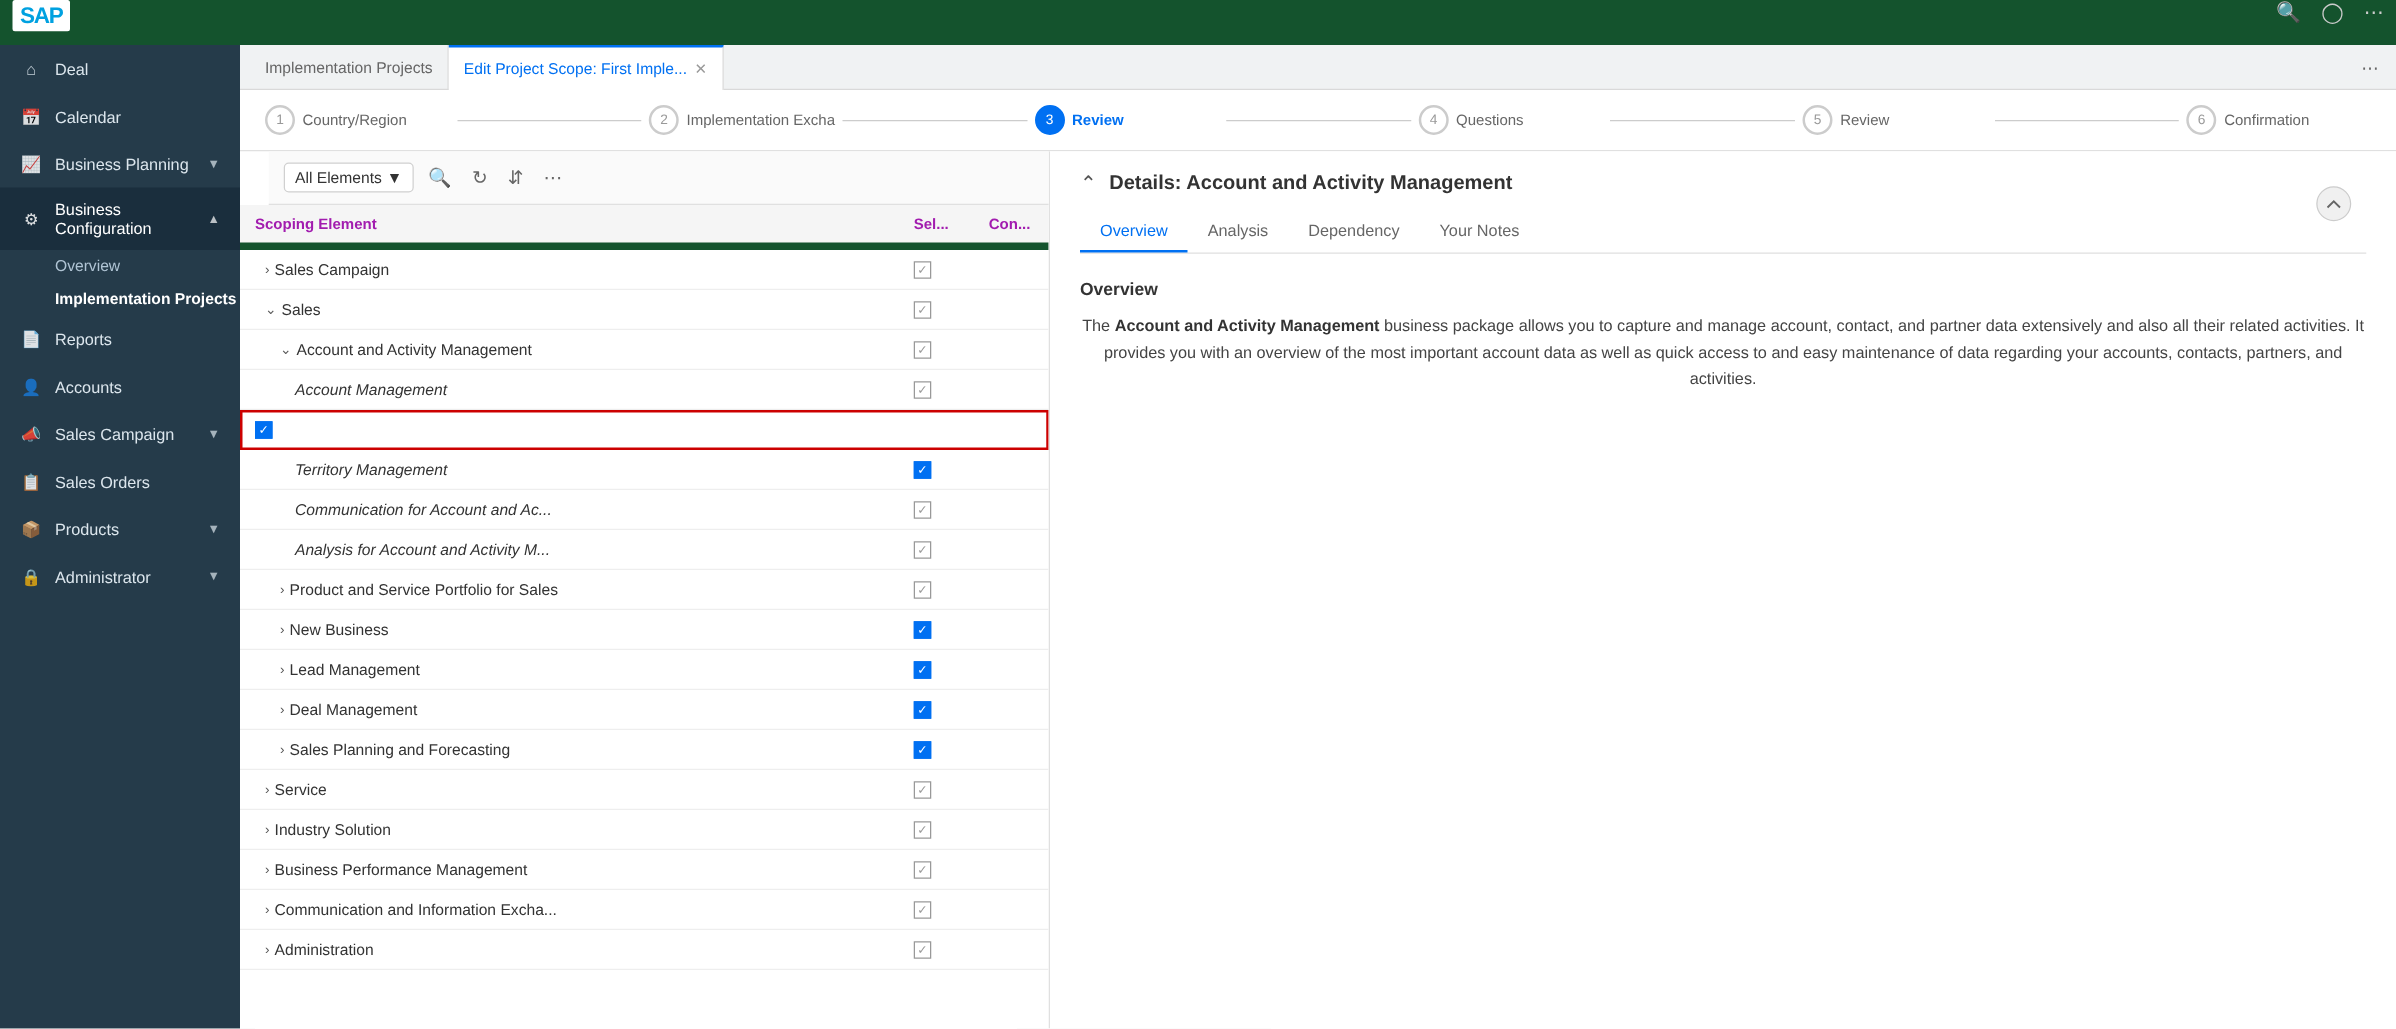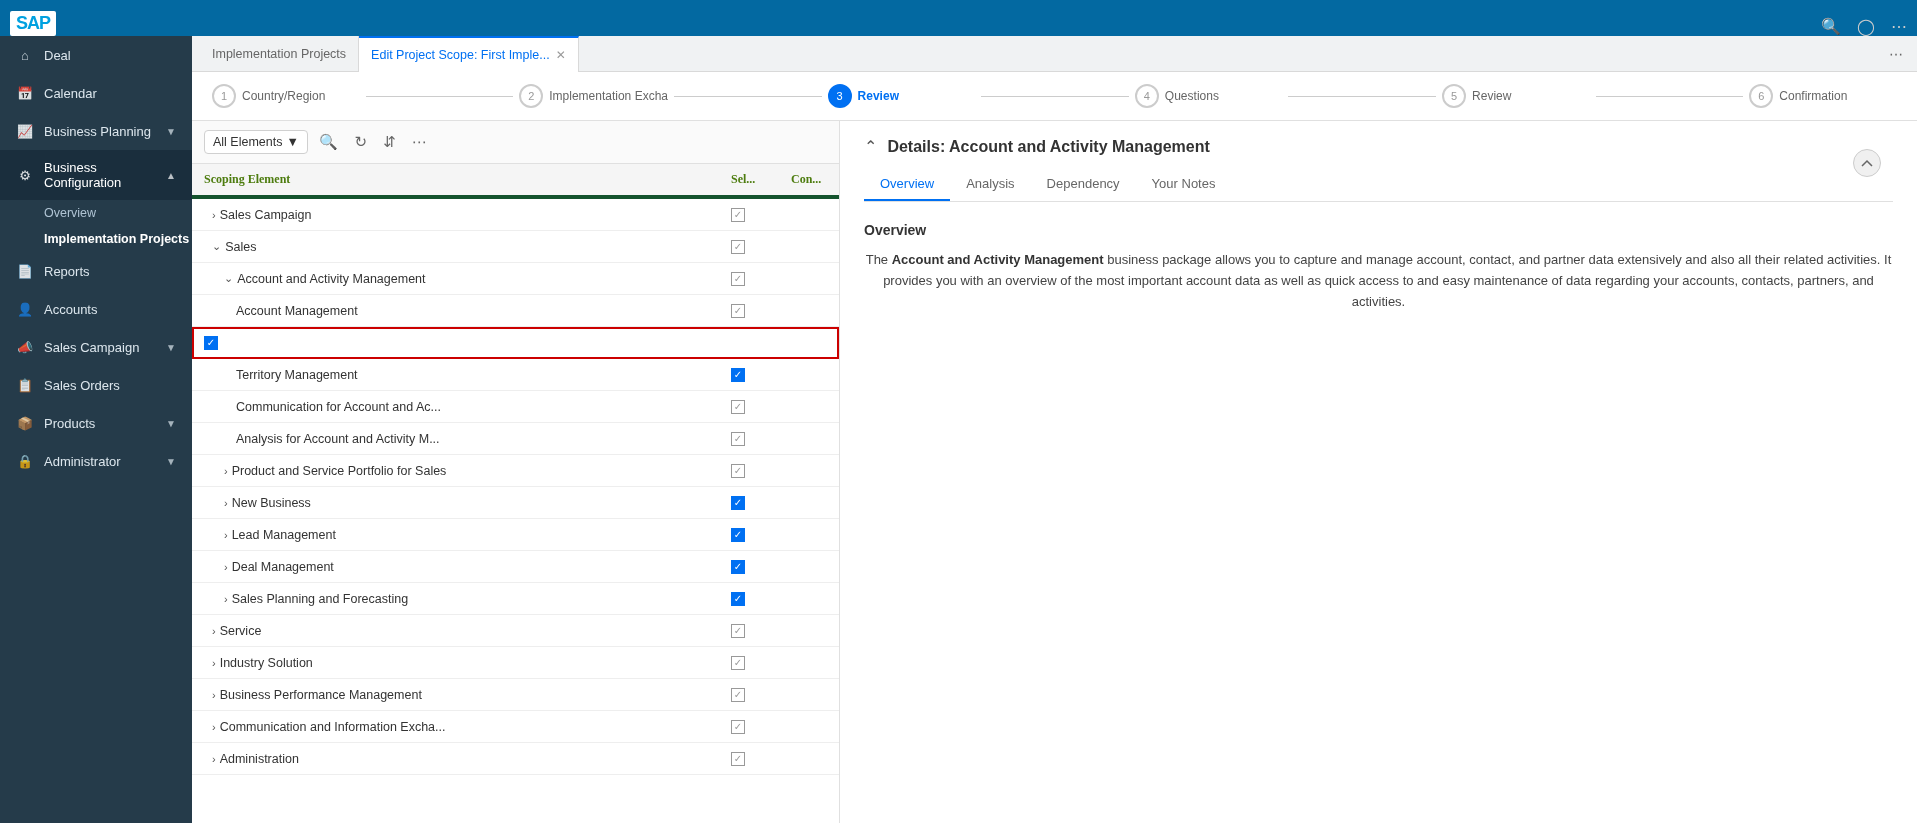--- a/index.html
+++ b/index.html
@@ -1,19 +1,19 @@
 <!DOCTYPE html>
 <html><head>
   <meta charset="utf-8">
   <style>
     * { box-sizing: border-box; margin: 0; padding: 0; }
     body { font-family: '72', Arial, sans-serif; font-size: 13px; color: #333; background: #f5f6f7; display: flex; flex-direction: column; height: 100vh; overflow: hidden; }
 
     
-    .topbar { background: #0369a1; height: 36px; display: flex; align-items: flex-end; padding: 0 10px; justify-content: space-between; flex-shrink: 0; }
+    .topbar { background: #14532d; height: 36px; display: flex; align-items: flex-start; padding: 0 10px; justify-content: space-between; flex-shrink: 0; }
     .topbar-left { display: flex; align-items: center; }
     .sap-logo { color: #00a1e0; font-weight: bold; font-size: 18px; letter-spacing: -1px; background: white; padding: 2px 6px; border-radius: 2px; margin-right: 10px; }
     .topbar-right { display: flex; align-items: center; gap: 16px; color: #ccc; }
     .topbar-icon { color: #ccc; cursor: pointer; font-size: 16px; }
 
     
     .main-layout { display: flex; flex: 1; overflow: hidden; }
 
     
     .sidebar { width: 192px; background: #253b4a; color: #dce6ed; display: flex; flex-direction: column; flex-shrink: 0; overflow-y: auto; }
@@ -42,32 +42,32 @@
     .step-circle.active { background: #0070f2; border-color: #0070f2; color: #fff; }
     .step-label { font-size: 12px; color: #666; white-space: nowrap; }
     .step-label.active { color: #0070f2; font-weight: 600; }
     .step-line { flex: 1; height: 1px; background: #ccc; margin: 0 6px; }
 
     
     .inner-content { display: flex; flex: 1; overflow: hidden; }
 
     
     .scoping-panel { width: 648px; flex-shrink: 0; border-right: 1px solid #e0e0e0; display: flex; flex-direction: column; overflow: hidden; }
-    .scoping-toolbar { display: flex; align-items: center; padding: 8px 12px; gap: 8px; border-bottom: 1px solid #e0e0e0; background: #fafafa; }
+    .scoping-toolbar { display: flex; align-items: center; padding: 8px 12px; gap: 8px; border-bottom: 1px solid #e0e0e0; background: #fafafa; margin-left: 23px; }
     .filter-btn { display: flex; align-items: center; gap: 4px; padding: 4px 8px; border: 1px solid #d0d0d0; border-radius: 4px; background: #fff; cursor: pointer; font-size: 12.5px; color: #333; }
     .toolbar-icon-btn { color: #666; cursor: pointer; font-size: 15px; padding: 4px; }
     .scoping-table { flex: 1; overflow-y: auto; }
-    .scoping-header { display: grid; grid-template-columns: 1fr 60px 60px; background: #f5f5f5; border-bottom: 4px solid #14532d; font-size: 12px; font-weight: 600; color: #4d7c0f; font-family: Liberation Serif, serif; }
+    .scoping-header { display: grid; grid-template-columns: 1fr 60px 60px; background: #f5f5f5; border-bottom: 6px solid #14532d; font-size: 12px; font-weight: 600; color: #a21caf; }
     .scoping-header-cell { padding: 8px 12px; }
     .scoping-row { display: grid; grid-template-columns: 1fr 60px 60px; border-bottom: 1px solid #eee; align-items: center; min-height: 32px; }
     .scoping-row.highlighted { background: #fff; outline: 2px solid #cc0000; outline-offset: -2px; }
     .scoping-cell { padding: 4px 12px; font-size: 12.5px; display: flex; align-items: center; }
     .scoping-cell.indent-1 { padding-left: 20px; }
     .scoping-cell.indent-2 { padding-left: 32px; }
-    .scoping-cell.indent-3 { padding-left: 44px; }
+    .scoping-cell.indent-3 { padding-left: 44px; font-style: italic; }
     .expand-icon { margin-right: 4px; color: #555; font-size: 11px; cursor: pointer; }
     .cb { width: 14px; height: 14px; border: 1px solid #999; display: inline-flex; align-items: center; justify-content: center; cursor: pointer; }
     .cb.checked { background: #0070f2; border-color: #0070f2; color: white; font-size: 10px; }
     .cb.partial { background: #fff; border-color: #999; color: #999; font-size: 10px; }
 
     
     .detail-panel { flex: 1; padding: 16px 24px; overflow-y: auto; background: #fff; }
     .detail-collapse { display: flex; align-items: center; gap: 10px; margin-bottom: 12px; cursor: pointer; }
     .detail-collapse-icon { color: #555; font-size: 16px; }
     .detail-title { font-size: 16px; font-weight: 700; color: #333; }

